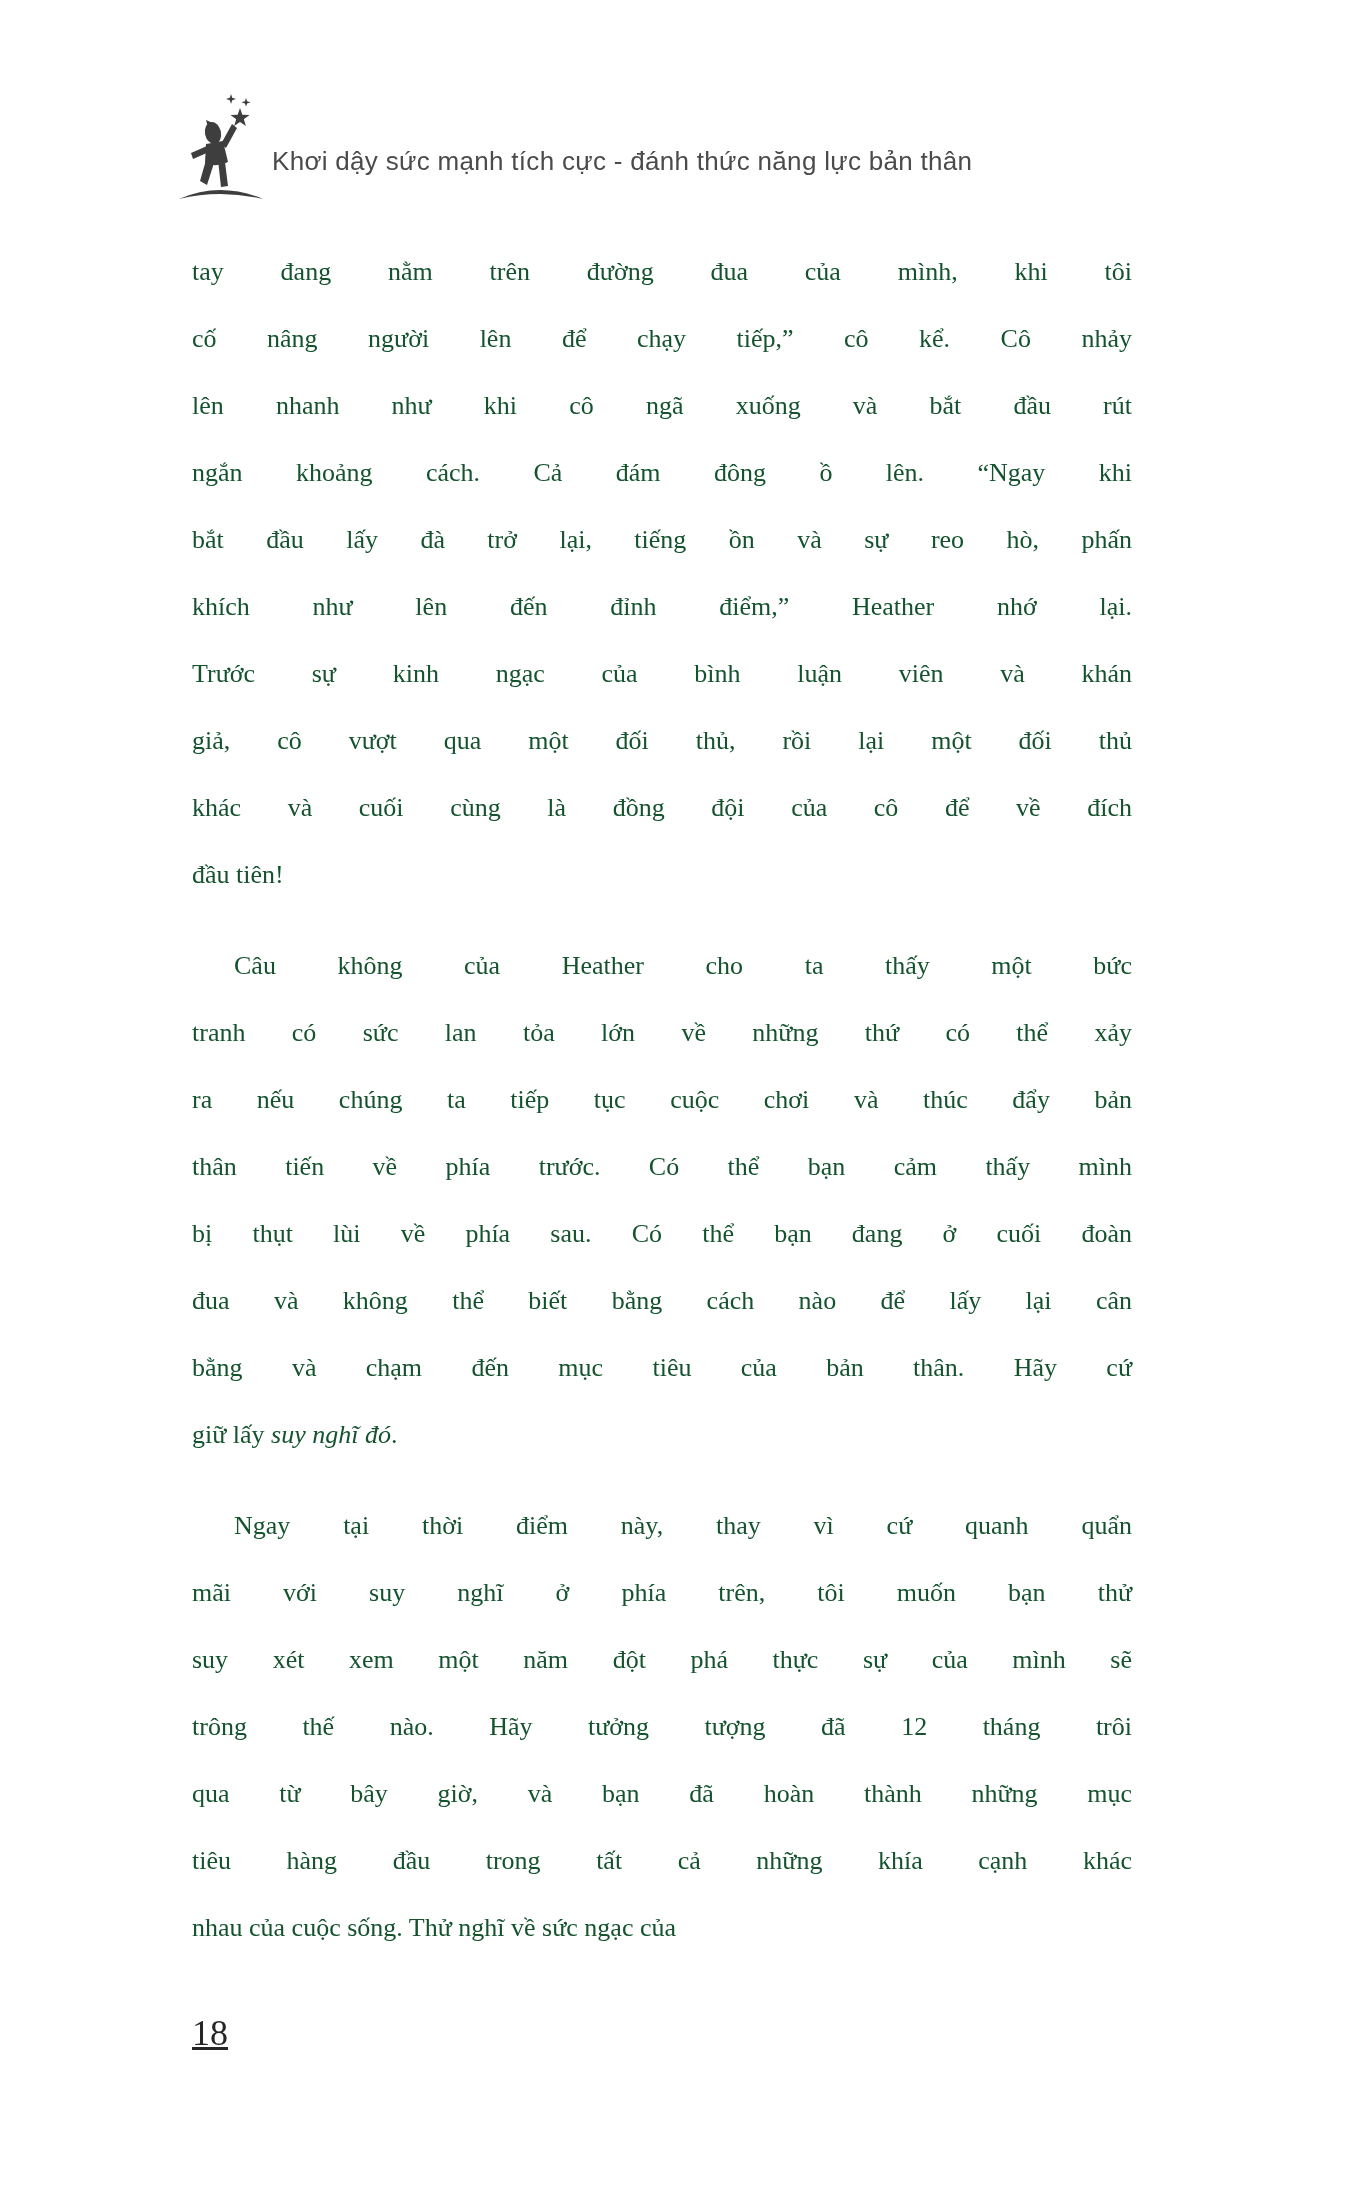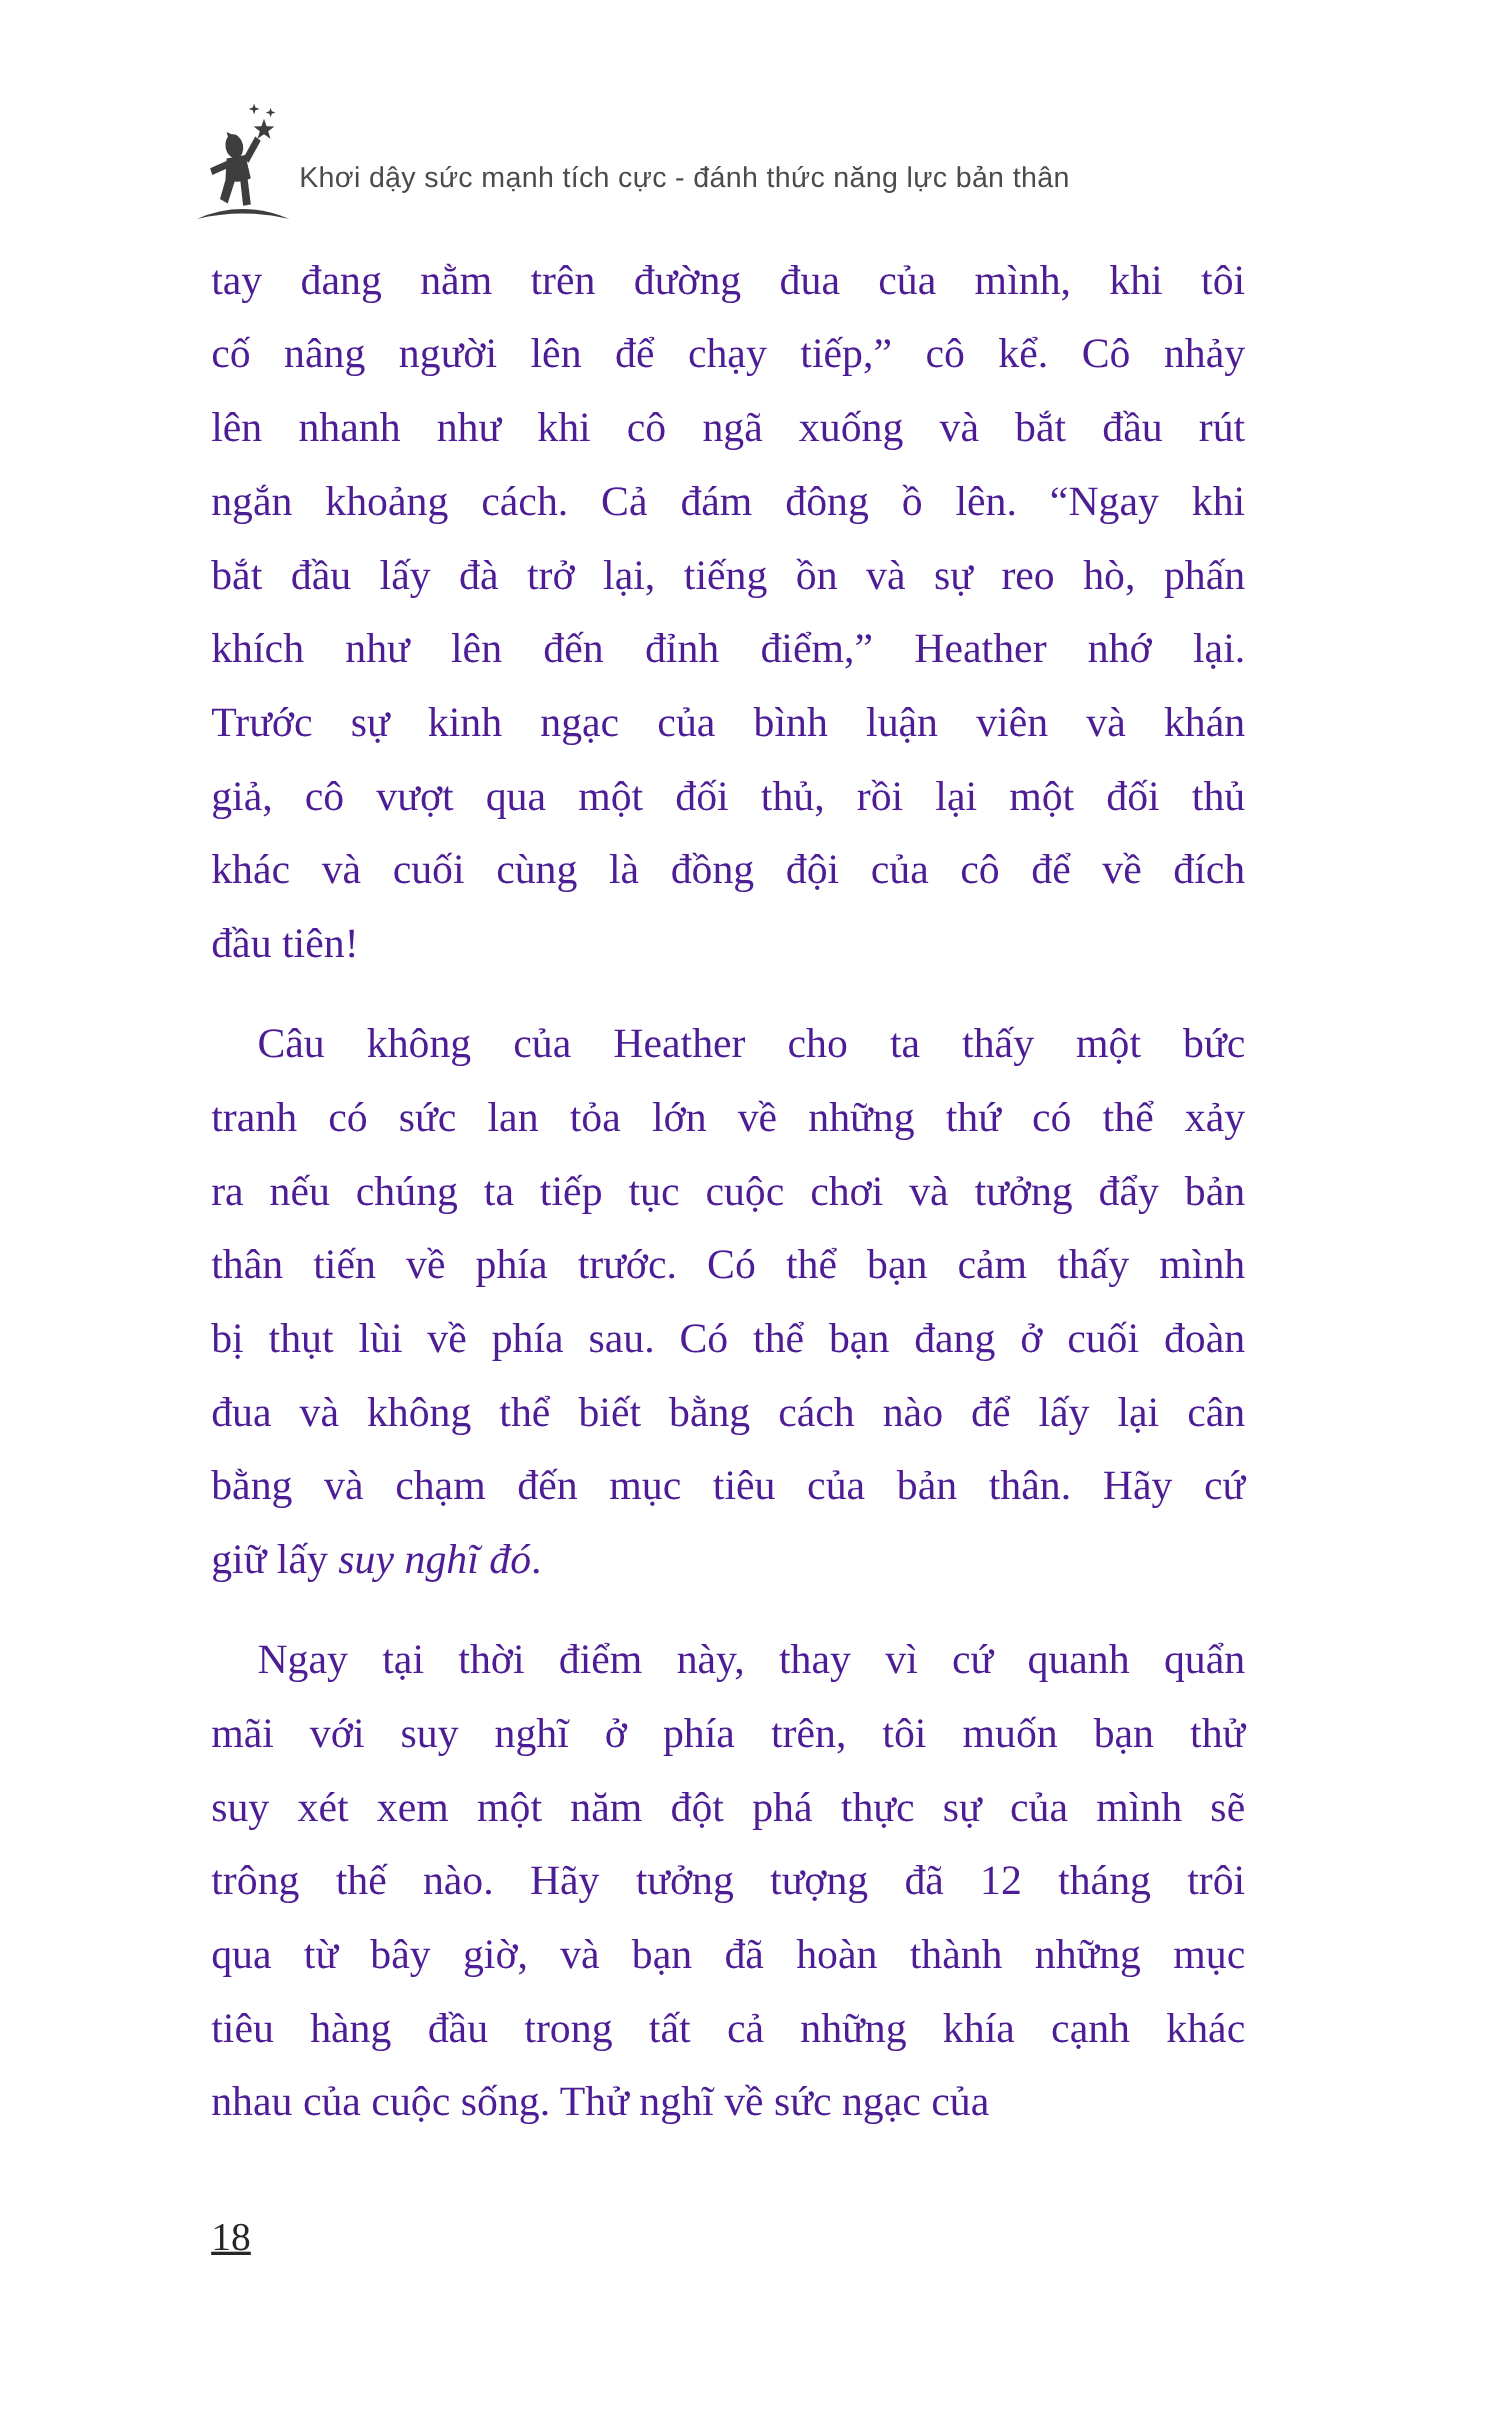--- a/index.html
+++ b/index.html
@@ -28,25 +28,25 @@
     font-size: 26px;
     letter-spacing: 0.3px;
     color: #4b4b4b;
     white-space: nowrap;
   }
 
   
   .body-text {
     position: absolute;
     left: 192px;
-    top: 222px;
+    top: 238px;
     width: 940px;
-    font-size: 38px;
+    font-size: 26px;
     line-height: 67px;
-    color: #4c1d95;
+    color: #14532d;
   }
   .para + .para { margin-top: 24px; }
   .line {
     text-align: justify;
     text-align-last: justify;
     white-space: normal;
   }
   .line.last { text-align-last: left; }
   .para.indent .line.first { padding-left: 42px; }
   .italic { font-style: italic; }
@@ -97,21 +97,21 @@
       <div class="line">bắt đầu lấy đà trở lại, tiếng ồn và sự reo hò, phấn</div>
       <div class="line">khích như lên đến đỉnh điểm,” Heather nhớ lại.</div>
       <div class="line">Trước sự kinh ngạc của bình luận viên và khán</div>
       <div class="line">giả, cô vượt qua một đối thủ, rồi lại một đối thủ</div>
       <div class="line">khác và cuối cùng là đồng đội của cô để về đích</div>
       <div class="line last">đầu tiên!</div>
     </div>
     <div class="para indent">
       <div class="line first">Câu không của Heather cho ta thấy một bức</div>
       <div class="line">tranh có sức lan tỏa lớn về những thứ có thể xảy</div>
-      <div class="line">ra nếu chúng ta tiếp tục cuộc chơi và tưởng đẩy bản</div>
+      <div class="line">ra nếu chúng ta tiếp tục cuộc chơi và thúc đẩy bản</div>
       <div class="line">thân tiến về phía trước. Có thể bạn cảm thấy mình</div>
       <div class="line">bị thụt lùi về phía sau. Có thể bạn đang ở cuối đoàn</div>
       <div class="line">đua và không thể biết bằng cách nào để lấy lại cân</div>
       <div class="line">bằng và chạm đến mục tiêu của bản thân. Hãy cứ</div>
       <div class="line last"><span>giữ lấy </span><span class="italic">suy nghĩ đó</span><span>.</span></div>
     </div>
     <div class="para indent">
       <div class="line first">Ngay tại thời điểm này, thay vì cứ quanh quẩn</div>
       <div class="line">mãi với suy nghĩ ở phía trên, tôi muốn bạn thử</div>
       <div class="line">suy xét xem một năm đột phá thực sự của mình sẽ</div>

